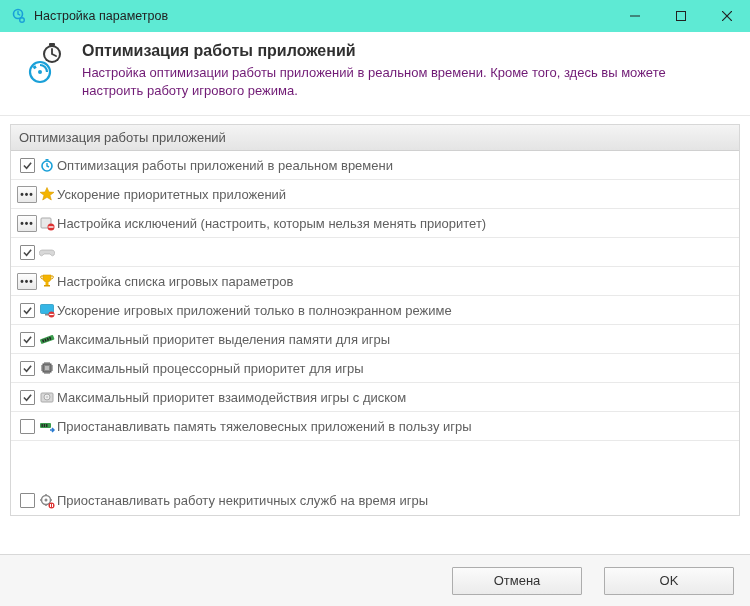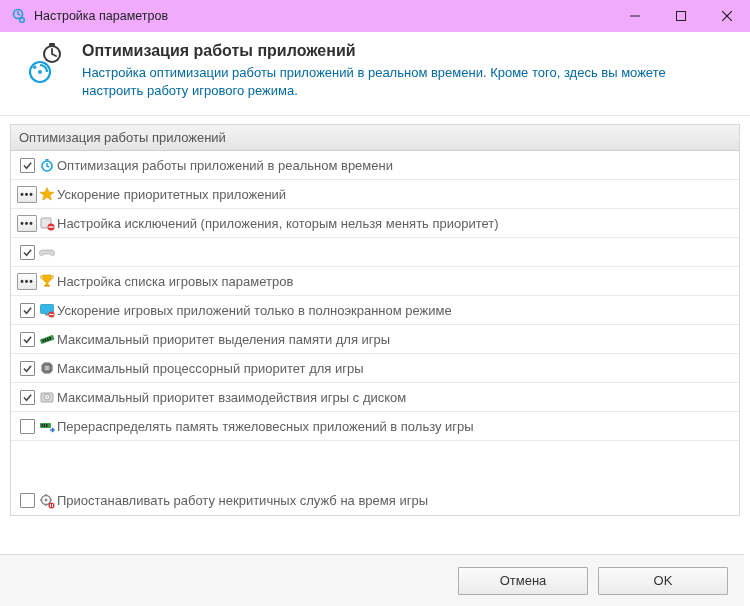--- a/index.html
+++ b/index.html
@@ -10,21 +10,21 @@
     width: 750px;
     height: 606px;
     overflow: hidden;
     color: #333;
   }
   .titlebar {
     height: 32px;
     display: flex;
     align-items: center;
     padding: 0 0 0 10px;
-    background: #f0abfc;
+    background: #5eead4;
   }
   .titlebar .app-icon {
     width: 16px; height: 16px;
     margin-right: 8px;
     display: flex; align-items: center; justify-content: center;
   }
   .titlebar .title {
     flex: 1;
     font-size: 12.5px;
     color: #222;
@@ -49,21 +49,21 @@
     flex-shrink: 0;
   }
   .header h1 {
     font-size: 16px;
     font-weight: 600;
     color: #303030;
     margin-bottom: 4px;
   }
   .header p {
     font-size: 13px;
-    color: #0369a1;
+    color: #701a75;
     line-height: 1.35;
   }
   .panel {
     margin: 8px 10px;
     border: 1px solid #d7d7d7;
   }
   .section-head {
     background: linear-gradient(#f4f4f4, #e4e4e4);
     border-top: 1px solid #fff;
     border-bottom: 1px solid #d0d0d0;
@@ -111,29 +111,29 @@
     width: 18px; height: 18px;
     display: flex; align-items: center; justify-content: center;
     flex-shrink: 0;
   }
   .row-label {
     color: #606060;
     font-size: 13px;
   }
   .footer {
     position: absolute;
-    bottom: 0; left: 0; right: 6px;
+    bottom: 0; left: 0; right: 0;
     height: 52px;
     border-top: 1px solid #d8d8d8;
     background: #f6f6f6;
     display: flex;
     justify-content: flex-end;
     align-items: center;
     padding: 0 16px;
-    gap: 10px;
+    gap: 22px;
   }
   .btn {
     min-width: 130px;
     height: 28px;
     border: 1px solid #adadad;
     background: linear-gradient(#fbfbfb,#ebebeb);
     border-radius: 1px;
     font-size: 13px;
     color: #333;
     display: flex; align-items: center; justify-content: center;
@@ -228,21 +228,21 @@
     <span class="ctrl">
         <span class="dots-btn">•••</span>
       </span>
     <span class="row-icon">
       <svg viewBox="0 0 16 16" width="16" height="16">
           <rect x="2" y="3" width="10" height="10" rx="1" fill="#e8e8e8" stroke="#aaa"></rect>
           <circle cx="12" cy="12" r="3.5" fill="#d33"></circle>
           <rect x="9.5" y="11.3" width="5" height="1.4" fill="#fff"></rect>
         </svg>
     </span>
-    <span class="row-label">Настройка исключений (приложения, которым нельзя менять приоритет)</span>
+    <span class="row-label">Настройка исключений (настроить, которым нельзя менять приоритет)</span>
   </div>
 
 
   <div class="row">
     <span class="ctrl">
         <span class="checkbox checked">
           <svg class="tick" viewBox="0 0 10 10">
             <path d="M1 5 L4 8 L9 2" stroke="#4a4a4a" stroke-width="1.8" fill="none"></path>
           </svg>
         </span>
@@ -367,21 +367,21 @@
       <svg viewBox="0 0 16 16" width="16" height="16">
           <rect x="1" y="5" width="11" height="5" rx="1" fill="#3a9b4c"></rect>
           <g fill="#222">
             <rect x="2.5" y="6" width="1.3" height="3"></rect>
             <rect x="4.8" y="6" width="1.3" height="3"></rect>
             <rect x="7.1" y="6" width="1.3" height="3"></rect>
           </g>
           <path d="M11 12 L15 12 M13 10 L15 12 L13 14" stroke="#2a7bd1" stroke-width="1.5" fill="none"></path>
         </svg>
     </span>
-    <span class="row-label">Перераспределять память тяжеловесных приложений в пользу игры</span>
+    <span class="row-label">Приостанавливать память тяжеловесных приложений в пользу игры</span>
   </div>
 
   <div class="row">
     <span class="ctrl">
         <span class="checkbox"></span>
       </span>
     <span class="row-icon">
       <svg viewBox="0 0 16 16" width="16" height="16">
           <circle cx="7" cy="7" r="4.5" fill="none" stroke="#888" stroke-width="1.5"></circle>
           <circle cx="7" cy="7" r="1.5" fill="#888"></circle>

